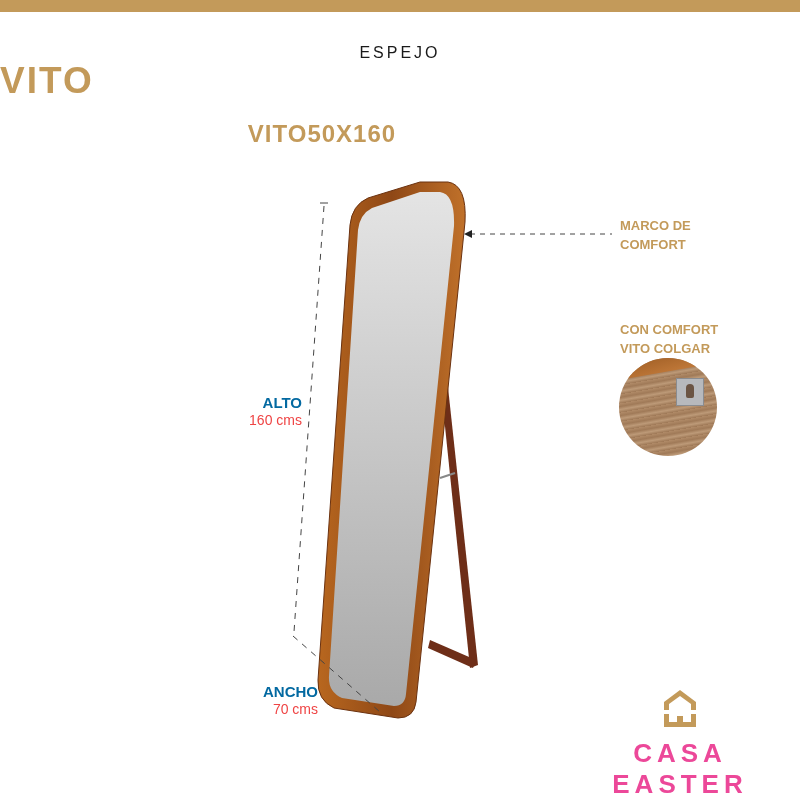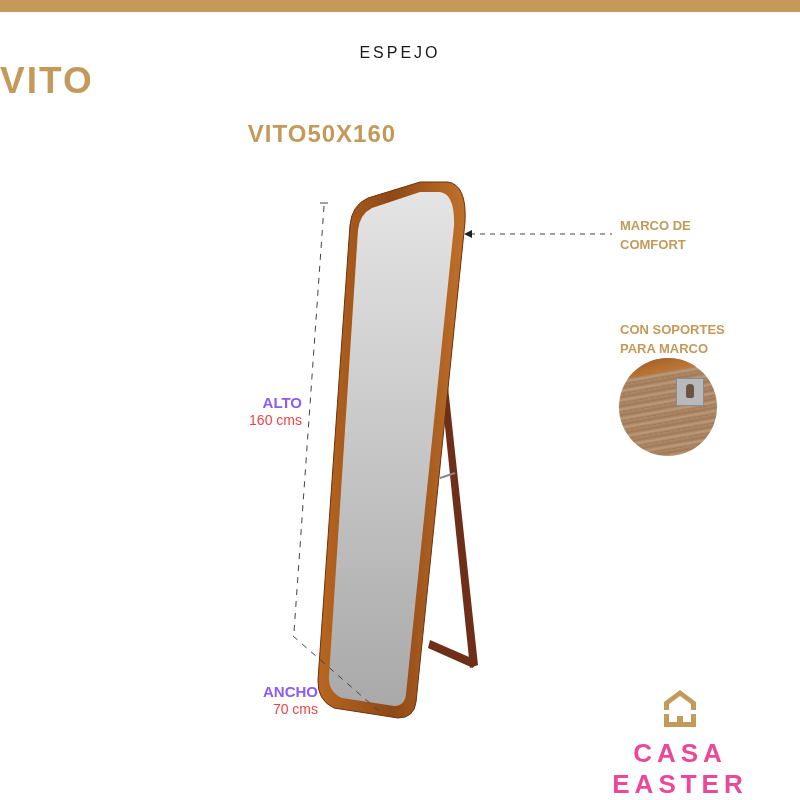--- a/index.html
+++ b/index.html
@@ -1,21 +1,21 @@
 <!DOCTYPE html>
 <html><head>
 <meta charset="utf-8">
 <style>
   html, body { margin: 0; padding: 0; }
   body { width: 800px; height: 800px; background: #ffffff; position: relative; overflow: hidden; font-family: "Liberation Sans", sans-serif; }
   .topbar { position: absolute; left: 0; top: 0; width: 800px; height: 12px; background: #c39a5a; }
   .subtitle { position: absolute; top: 44px; left: 0; width: 800px; text-align: center; font-size: 16px; letter-spacing: 3px; color: #1a1a1a; }
   .title { position: absolute; top: 62px; left: 0; width: 800px; text-align: left; font-size: 37px; font-weight: bold; color: #c39a5a; letter-spacing: 2px; line-height: 1; }
   .code { position: absolute; top: 120px; left: 0; width: 644px; text-align: center; font-size: 24px; font-weight: bold; color: #c39a5a; letter-spacing: 1px; }
-  .label-gold { font-weight: bold; color: #8b5cf6; font-size: 15px; line-height: 18px; }
+  .label-gold { font-weight: bold; color: #0369a1; font-size: 15px; line-height: 18px; }
   .label-dark { color: #ef4444; font-size: 14px; }
   .feat { position: absolute; left: 620px; font-weight: bold; color: #c39a5a; font-size: 13px; line-height: 19px; }
   .dim { position: absolute; text-align: right; }
   svg { position: absolute; left: 0; top: 0; }
   .circle { position: absolute; left: 619px; top: 358px; width: 98px; height: 98px; border-radius: 50%; overflow: hidden;
             background: repeating-linear-gradient(170deg, #b08a67 0px, #a07a58 3px, #bd9a78 6px, #9e7856 9px); }
   .circle .top { position: absolute; left: 0; top: 0; width: 100%; height: 22px; background: linear-gradient(175deg, #9a5a22, #c27a3a); transform: skewY(-10deg); transform-origin: left top; }
   .circle .bracket { position: absolute; left: 57px; top: 20px; width: 26px; height: 26px; background: #b7b9bd; border: 1px solid #8a8c90; }
   .circle .bracket::after { content: ""; position: absolute; left: 9px; top: 5px; width: 8px; height: 14px; background: #6b5444; border-radius: 4px 4px 2px 2px; }
   .logo { position: absolute; left: 560px; top: 686px; width: 240px; text-align: center; }
@@ -70,22 +70,22 @@
   <div class="label-gold">ANCHO</div>
   <div class="label-dark">70 cms</div>
 </div>
 
 <div class="feat" style="top:216px;">
   <div>MARCO DE</div>
   <div>COMFORT</div>
 </div>
 
 <div class="feat" style="top:320px;">
-  <div>CON SOPORTES</div>
-  <div>PARA MARCO</div>
+  <div>CON COMFORT</div>
+  <div>VITO COLGAR</div>
 </div>
 
 <div class="circle">
   <div class="top"></div>
   <div class="bracket"></div>
 </div>
 
 <div class="logo">
   <svg width="40" height="42" style="position:relative; left:0; top:0;">
     <path d="M4 16 L20 4 L36 16 L36 24 L31 24 L31 18 L20 10 L9 18 L9 24 L4 24 Z" fill="#c39a5a"></path>

